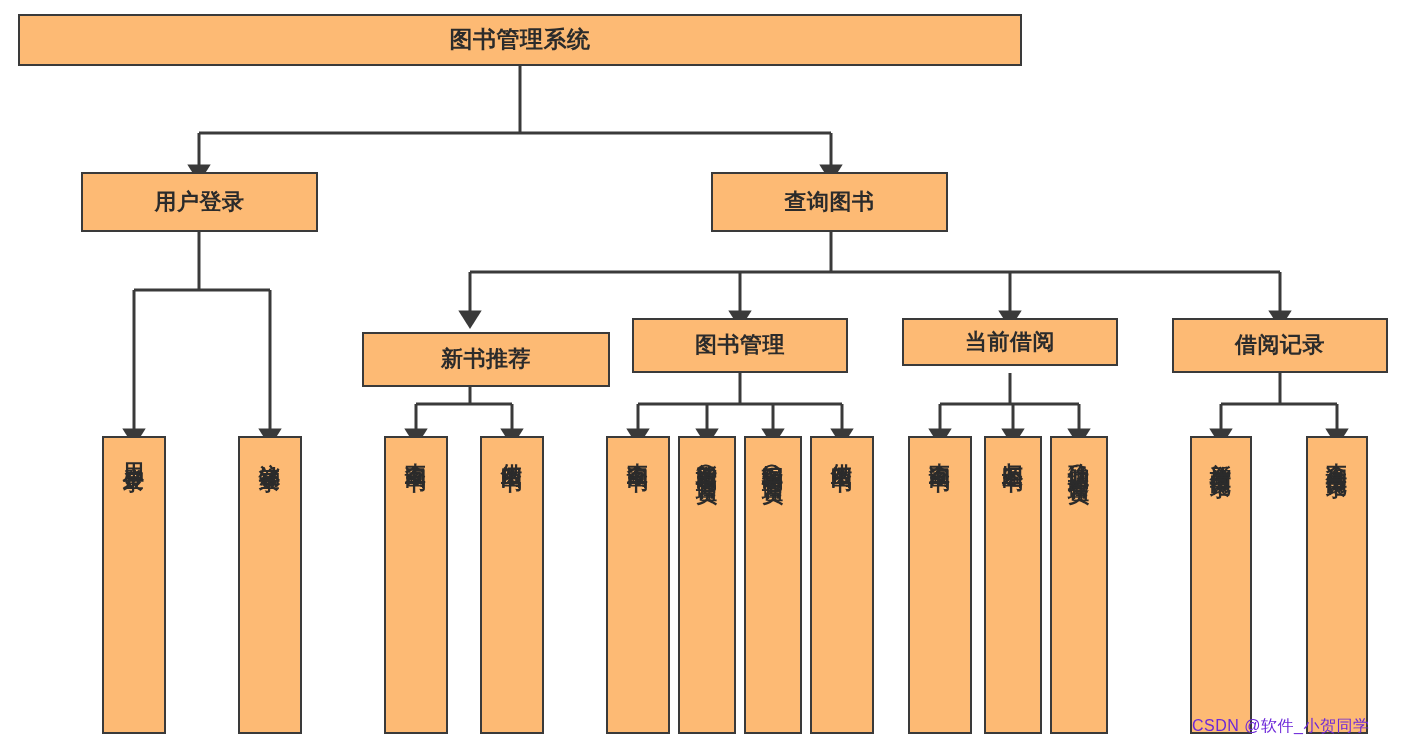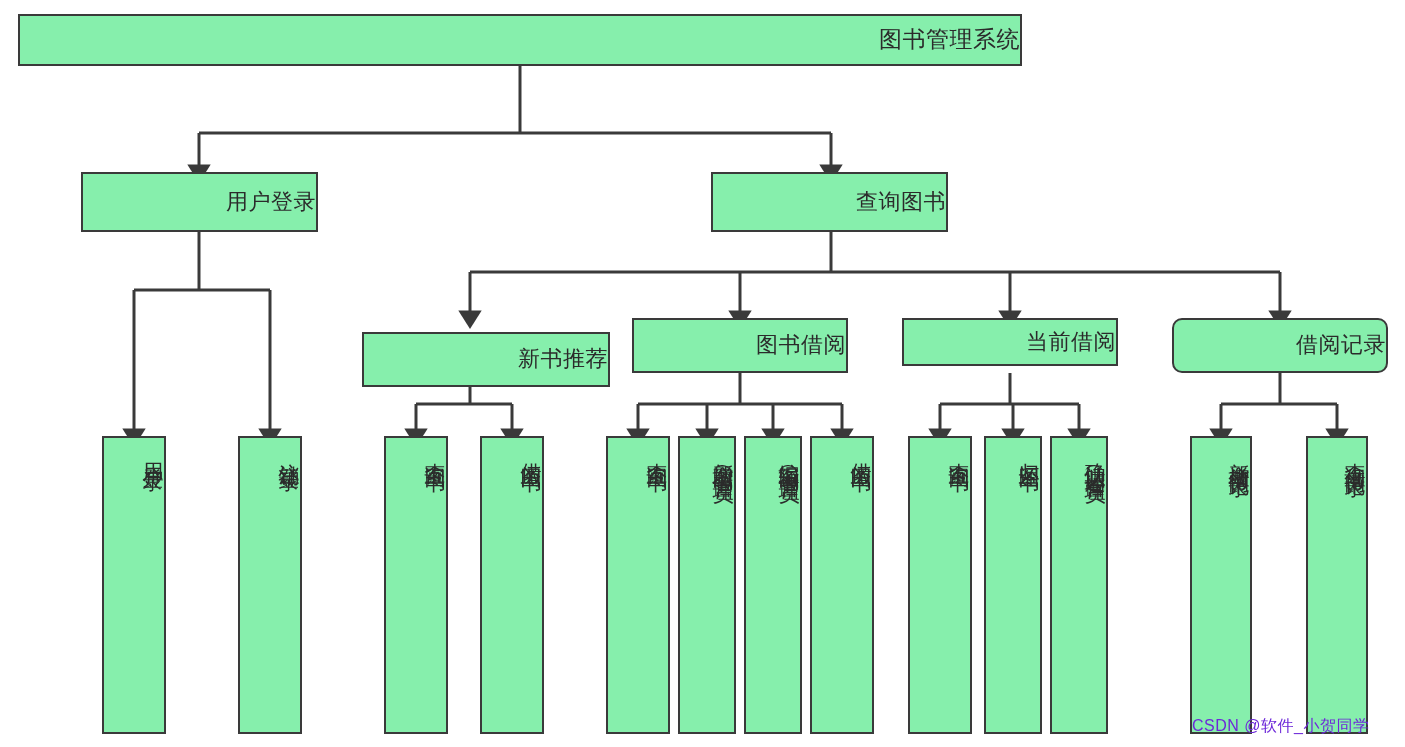--- a/index.html
+++ b/index.html
@@ -22,25 +22,26 @@
     left: 0;
     top: 0;
     width: 1405px;
     height: 747px;
     pointer-events: none;
   }
   .node {
     position: absolute;
     box-sizing: border-box;
     border: 2px solid #3a3a3a;
-    background: #86efac;
+    background: #fdba74;
     display: flex;
     align-items: center;
-    justify-content: flex-end;
+    justify-content: center;
     color: #2b2b2b;
+    font-weight: bold;
   }
   .node-label {
     display: block;
     line-height: 1.12;
     text-align: center;
     letter-spacing: 0.5px;
   }
   .node.horiz .node-label {
     font-size: 22px;
   }
@@ -129,26 +130,26 @@
     <span class="node-label">用户登录</span>
   </div>
   <div class="node horiz" style="left:711px; top:172px; width:237px; height:60px;">
     <span class="node-label">查询图书</span>
   </div>
 
   <div class="node horiz" style="left:362px; top:332px; width:248px; height:55px;">
     <span class="node-label">新书推荐</span>
   </div>
   <div class="node horiz" style="left:632px; top:318px; width:216px; height:55px;">
-    <span class="node-label">图书借阅</span>
+    <span class="node-label">图书管理</span>
   </div>
   <div class="node horiz" style="left:902px; top:318px; width:216px; height:48px;">
     <span class="node-label">当前借阅</span>
   </div>
-  <div class="node horiz" style="left:1172px; top:318px; width:216px; height:55px;border-radius:10px;">
+  <div class="node horiz" style="left:1172px; top:318px; width:216px; height:55px;">
     <span class="node-label">借阅记录</span>
   </div>
 
   <div class="node vert" style="left:102px; top:436px; width:64px; height:298px;">
     <span class="node-label">用户登录</span>
   </div>
   <div class="node vert" style="left:238px; top:436px; width:64px; height:298px;">
     <span class="node-label">注销登录</span>
   </div>
 

